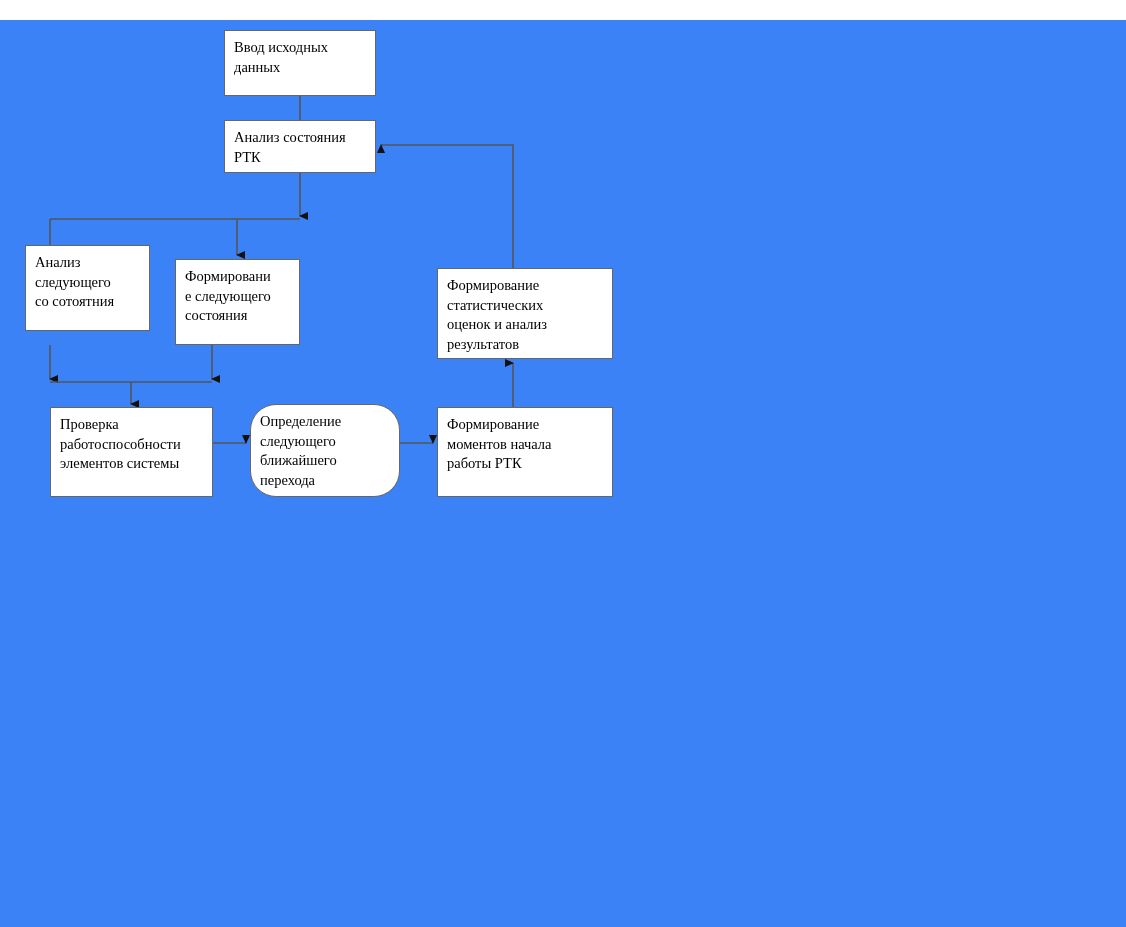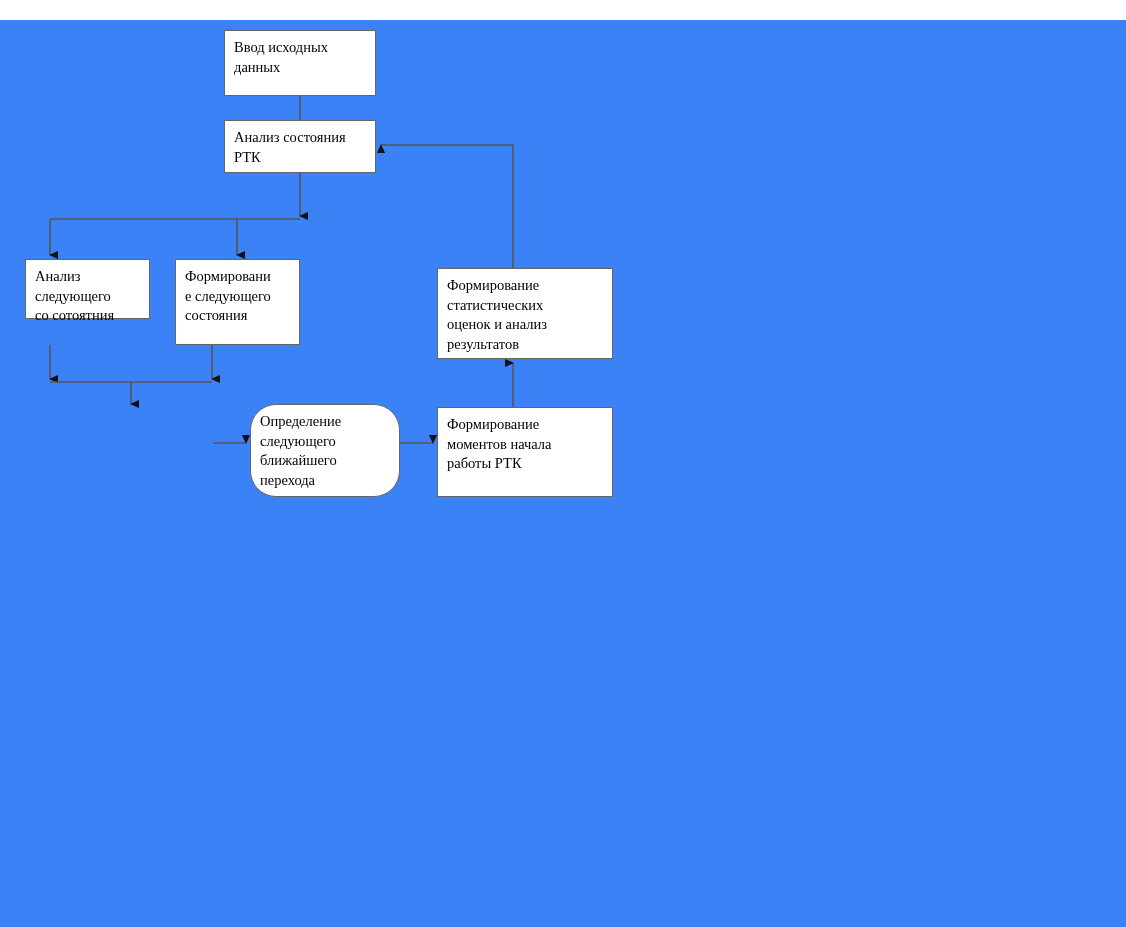--- a/index.html
+++ b/index.html
@@ -89,33 +89,36 @@
 
     </g>
   </svg>
 
   <div class="node" style="left:224px; top:10px; width:152px; height:66px;">Ввод исходных
 данных</div>
 
   <div class="node" style="left:224px; top:100px; width:152px; height:53px;">Анализ состояния
 РТК</div>
 
-  <div class="node" style="left:25px; top:239px; width:125px; height:60px;">Анализ
+  <div class="node" style="left:25px; top:225px; width:125px; height:86px;">Анализ
 следующего
 со сотоятния</div>
 
   <div class="node" style="left:175px; top:239px; width:125px; height:86px;font-family:Liberation Serif, serif;">Формировани
 е следующего
 состояния</div>
 
   <div class="node" style="left:437px; top:248px; width:176px; height:91px;">Формирование
 статистических
 оценок и анализ
 результатов</div>
 
+  <div class="node" style="left:50px; top:387px; width:163px; height:90px;">Проверка
+работоспособности
+элементов системы</div>
 
   <div class="node" style="left:250px; top:384px; width:150px; height:93px;border-radius:26px;">Определение
 следующего
 ближайшего
 перехода</div>
 
   <div class="node" style="left:437px; top:387px; width:176px; height:90px;">Формирование
 моментов начала
 работы РТК</div>
 

